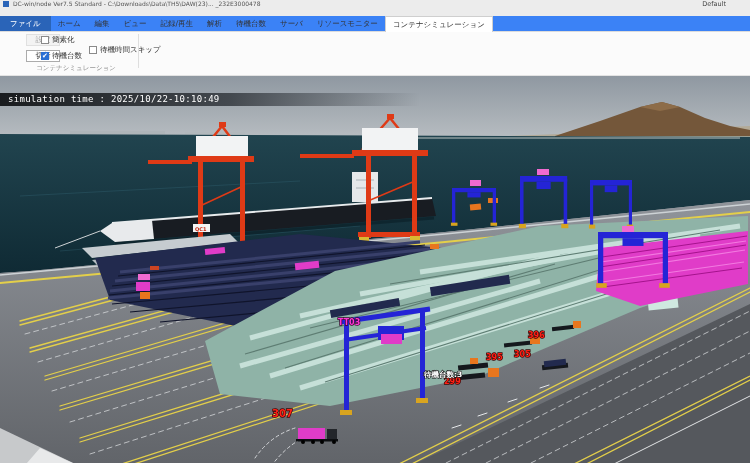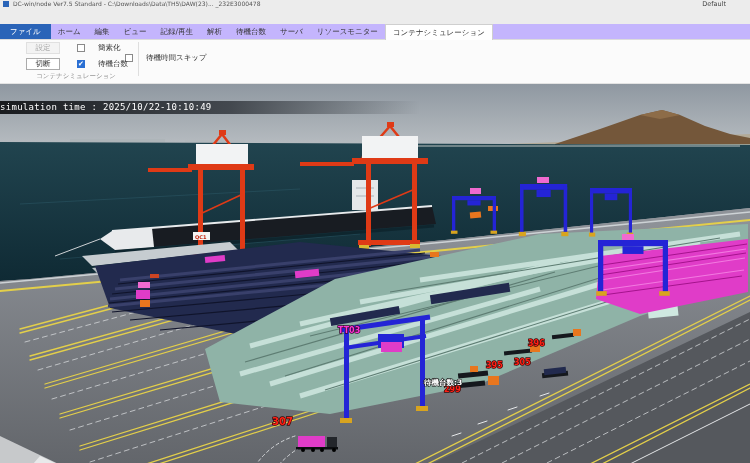--- a/index.html
+++ b/index.html
@@ -1,54 +1,54 @@
 <!DOCTYPE html>
 <html style="--tab_blue: #2a64b8; --checkbox_blue: #2a6fd3; --label_red: #ff2015; --label_magenta: #ff35d6; --crane_red: #df3a16; --crane_blue: #2424d6; --container_navy: #222a4e; --container_mint: #aecfc4; --container_magenta: #e03cc8; --truck_orange: #e8761e; --line_yellow: #e3cf4a;"><head>
 <meta charset="utf-8">
 <style>
   html,body{margin:0;padding:0;background:#000;}
   *{box-sizing:border-box;}
   .app{position:relative;width:750px;height:463px;overflow:hidden;
        font-family:"DejaVu Sans","Liberation Sans",sans-serif;background:#fff;}
 
   
-  .titlebar{position:relative;height:24px;background:#ececec;overflow:hidden;text-align:center;}
+  .titlebar{position:relative;height:16px;background:#ececec;overflow:hidden;text-align:center;}
   .app-icon{position:absolute;left:3px;top:1px;width:6px;height:6px;background:#2a64b8;}
   .title-text{position:absolute;left:13px;top:0px;font-size:6px;color:#555;white-space:nowrap;}
   .profile{position:absolute;right:24px;top:0px;font-size:6.5px;color:#444;}
 
   
-  .tabs{position:relative;height:16px;background:#c4b5fd;border-bottom:1px solid #dcdcdc;
+  .tabs{position:relative;height:16px;background:#3b82f6;border-bottom:1px solid #dcdcdc;
         display:flex;align-items:stretch;font-size:7.5px;color:#333;}
   .tab{display:flex;align-items:center;padding:8px 7px;cursor:default;white-space:nowrap;}
   .tab.file{background:var(--tab_blue);color:#fff;padding:0 10px;}
   .tab.active{border:1px solid #cfcfcf;border-bottom:1px solid #fff;background:#fff;margin-bottom:-1px;}
 
   
   .ribbon{position:relative;height:44px;background:#fbfbfb;border-bottom:1px solid #e3e3e3;}
   .btn{position:absolute;left:26px;width:34px;height:12px;font-size:7.5px;
        font-family:Liberation Mono, monospace;display:flex;align-items:center;justify-content:center;
        background:#fff;border:1px solid #ababab;color:#333;padding:0;}
   .btn.settings{top:2px;background:#f3f3f3;border-color:#e0e0e0;color:#a8a8a8;}
   .btn.disconnect{top:18px;}
-  .check{position:absolute;display:flex;align-items:center;gap:13px;font-size:7.5px;color:#333;margin-left:36px;}
+  .check{position:absolute;display:flex;align-items:center;gap:3px;font-size:7.5px;color:#333;}
   .cb{width:8px;height:8px;border:1px solid #8a8a8a;background:#fff;position:relative;flex:0 0 auto;}
   .cb.checked{background:var(--checkbox_blue);border-color:var(--checkbox_blue);}
   .cb.checked::after{content:"✔";position:absolute;left:0;top:-1px;font-size:7px;color:#fff;}
   .vsep{position:absolute;left:138px;top:2px;width:1px;height:34px;background:#dedede;}
   .group-label{position:absolute;left:28px;top:32px;width:96px;text-align:center;
                font-size:6.5px;color:#8c8c8c;}
 
   
   .viewport{position:relative;width:750px;height:395px;background:#9aa2aa;}
   .scene{position:absolute;left:0;top:0;}
   .simbar{position:absolute;left:0;top:17px;width:420px;height:13px;
           background:linear-gradient(90deg,rgba(18,20,23,.95) 0%,rgba(55,60,66,.88) 55%,rgba(120,126,132,0) 100%);
           color:#fff;font-family:"DejaVu Sans Mono","Liberation Mono",monospace;
-          font-size:9px;line-height:13px;padding-left:0;letter-spacing:.3px;white-space:nowrap;}
+          font-size:9px;line-height:13px;padding-left:8px;letter-spacing:.3px;white-space:nowrap;}
 
   
   .f-navy{fill:var(--container_navy);}
   .f-mag{fill:var(--container_magenta);} .f-red{fill:var(--crane_red);}
   .f-blue{fill:var(--crane_blue);} .f-orange{fill:var(--truck_orange);}
   .s-yellow{stroke:var(--line_yellow);}
   .lbl{font:bold 8px "DejaVu Sans",sans-serif;paint-order:stroke;stroke:#3a0808;stroke-width:1.4px;}
   .lbl-red{fill:var(--label_red);}
   .lbl-mag{fill:var(--label_magenta);stroke:#38062c;}
   .lbl-white{font:bold 7.5px "DejaVu Sans",sans-serif;fill:#fff;paint-order:stroke;stroke:#1c1c1c;stroke-width:1.2px;}

